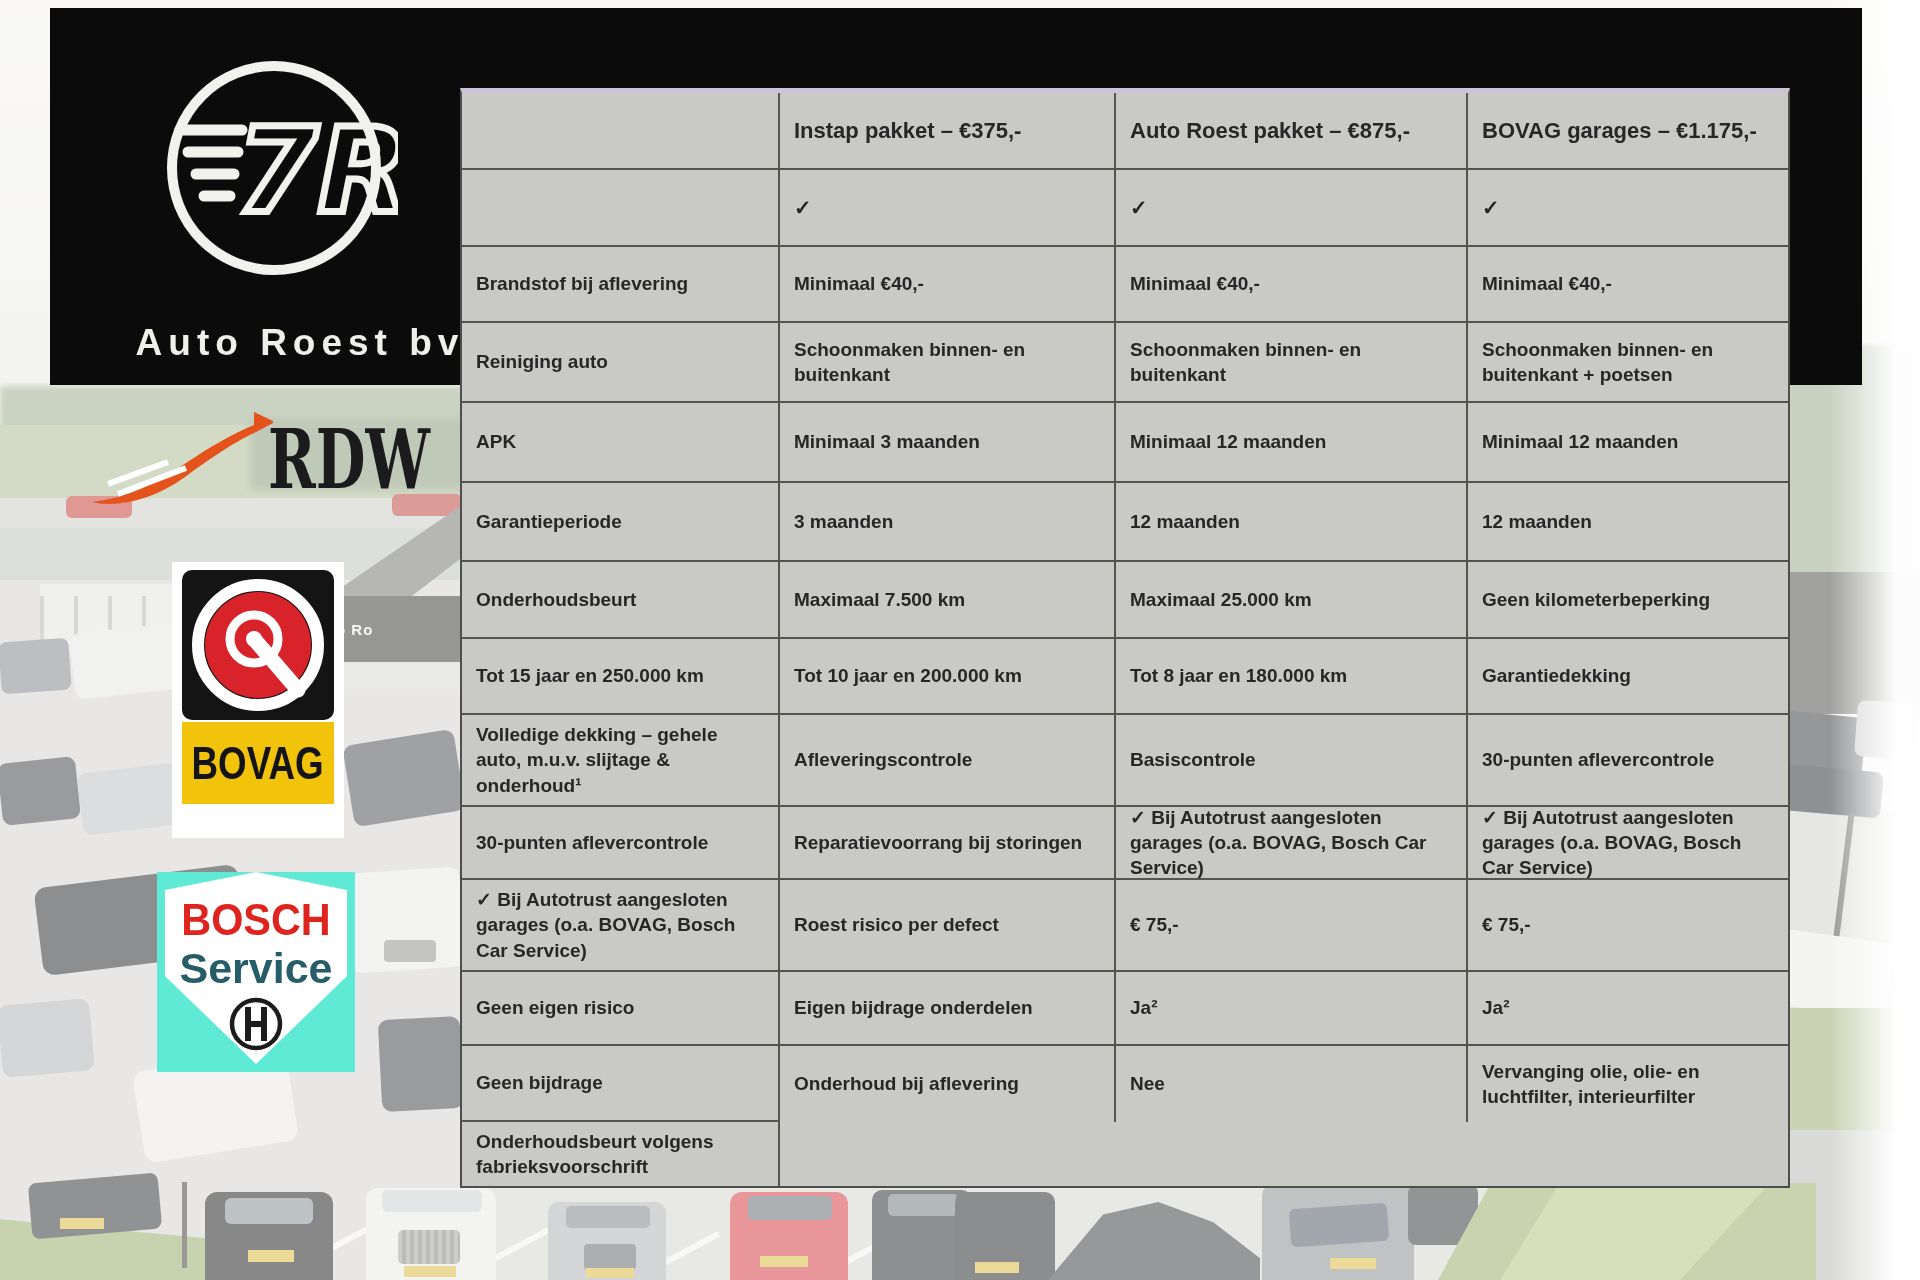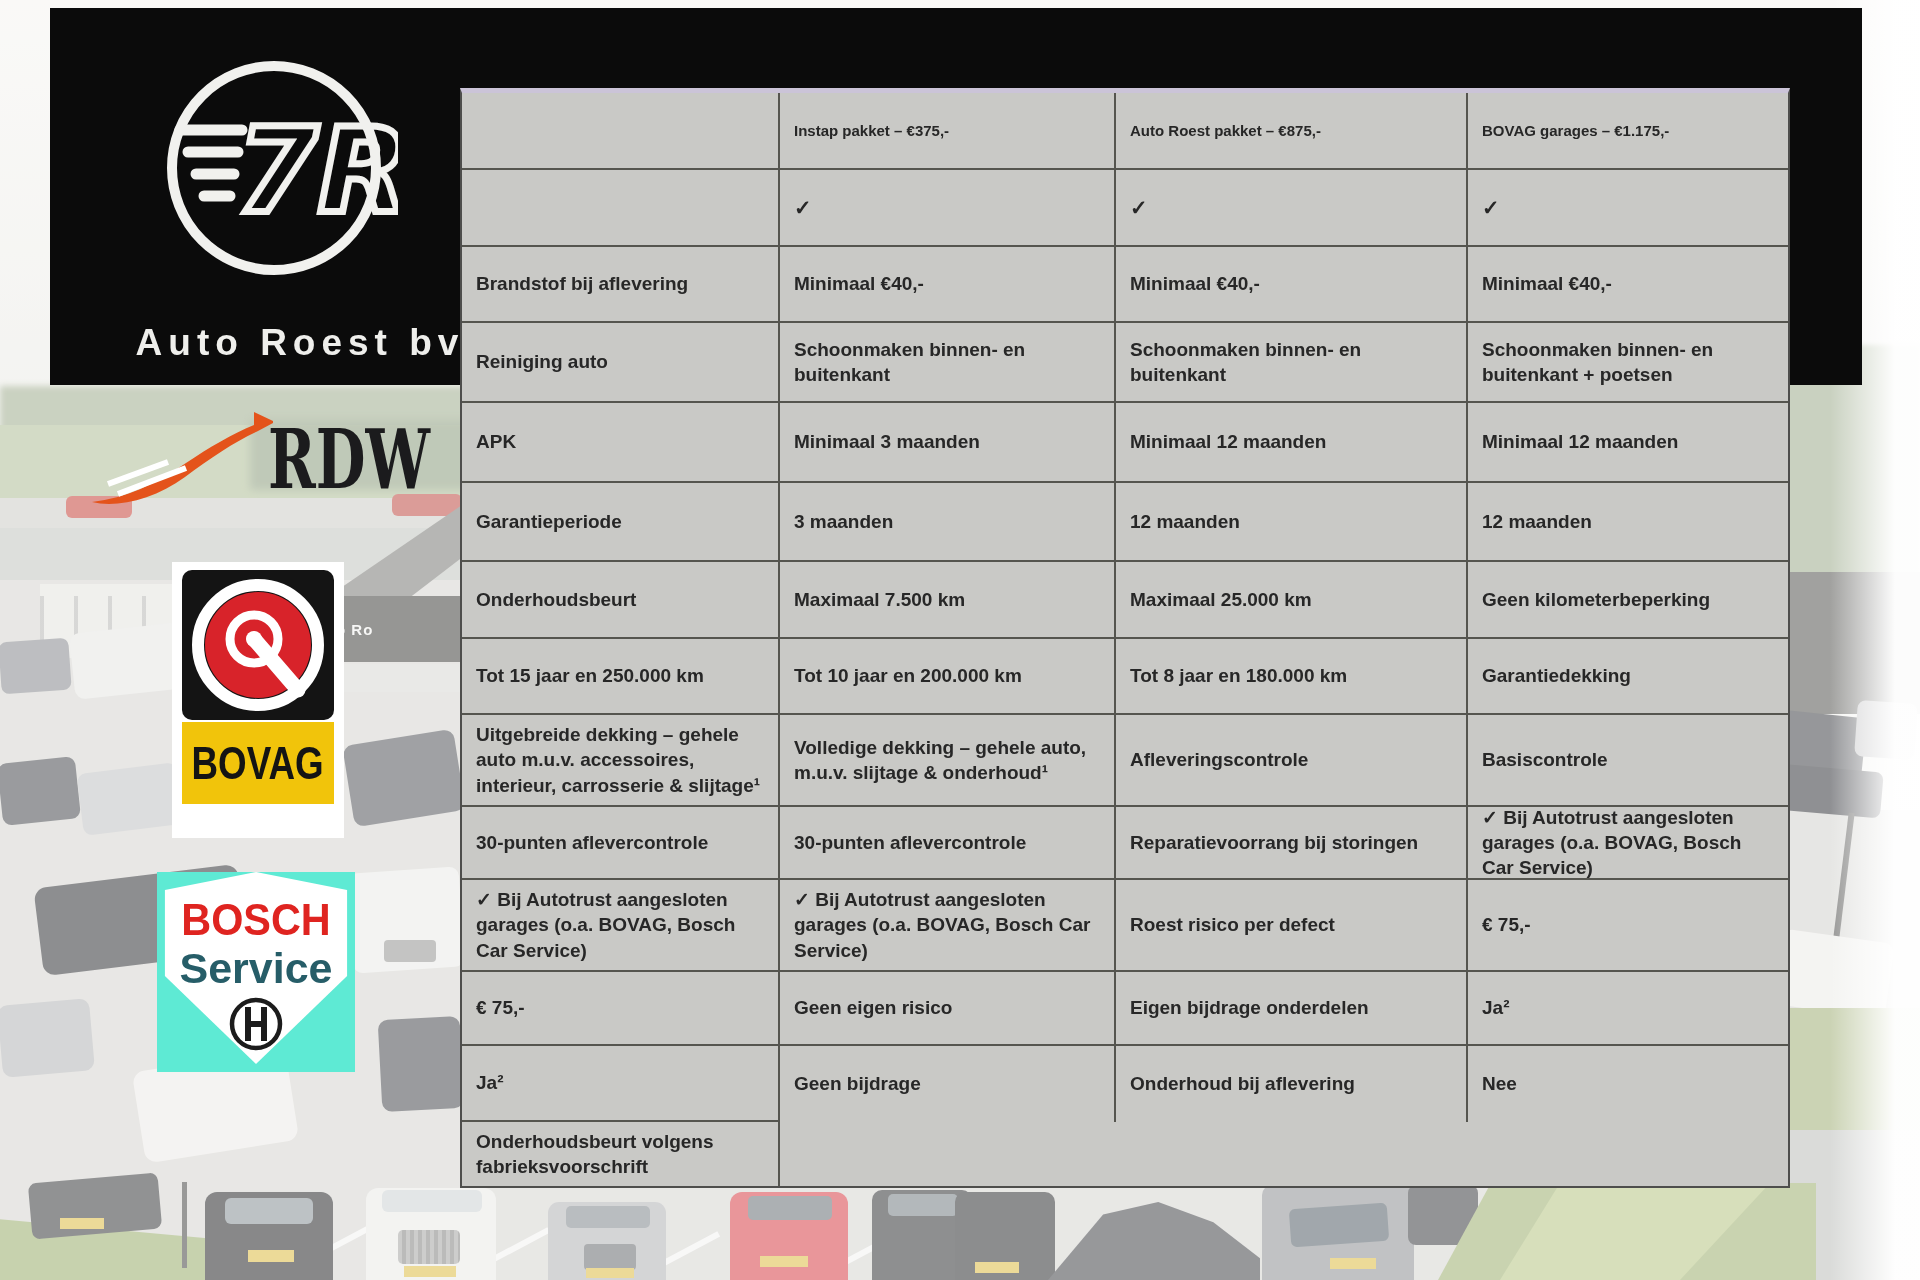--- a/index.html
+++ b/index.html
@@ -42,21 +42,21 @@
 
   
   .pkg-table{position:absolute;left:460px;top:88px;width:1330px;height:1100px;z-index:4;
       display:grid;grid-template-columns:318px 336px 352px 320px;
       grid-template-rows:77px 77px 76px 80px 80px 79px 77px 76px 92px 73px 92px 74px 76px 64px;
       background:#c9c9c6;border:2px solid #4e4e4c;border-top:5px solid #cbc4d8;color:#272727;font-weight:bold;}
   .pkg-table>div{border-right:2px solid #55554f;border-bottom:2px solid #55554f;
       display:flex;align-items:center;padding:6px 12px 6px 14px;font-size:19px;line-height:1.32;}
   .pkg-table>div:nth-child(4n){border-right:none;}
   .pkg-table>div:nth-last-child(-n+4){border-bottom:none;}
-  .pkg-table>div.hdr{font-size:15px;}
+  .pkg-table>div.hdr{font-size:22px;}
   .pkg-table>div.chk{font-size:21px;}
 </style>
 </head>
 <body>
 
 <div id="canvas">
 
   <div class="photo layer">
     <div id="photo-shapes" class="layer">
         <div style="position:absolute;left:0;top:0;width:1920px;height:500px;background:linear-gradient(#f6f5f2,#e9e9e4)"></div>
@@ -212,36 +212,36 @@
       <div class="val">12 maanden</div>
       <div class="val">12 maanden</div>
       <div class="lbl">Onderhoudsbeurt</div>
       <div class="val">Maximaal 7.500 km</div>
       <div class="val">Maximaal 25.000 km</div>
       <div class="val">Geen kilometerbeperking</div>
       <div class="val">Tot 15 jaar en 250.000 km</div>
       <div class="val">Tot 10 jaar en 200.000 km</div>
       <div class="val">Tot 8 jaar en 180.000 km</div>
       <div class="lbl">Garantiedekking</div>
-      <div class="val">Uitgebreide dekking – gehele auto m.u.v. accessoires, interieur, carrosserie &amp; slijtage¹</div>
       <div class="val">Volledige dekking – gehele auto, m.u.v. slijtage &amp; onderhoud¹</div>
       <div class="lbl">Afleveringscontrole</div>
       <div class="val">Basiscontrole</div>
       <div class="val">30-punten aflevercontrole</div>
       <div class="val">30-punten aflevercontrole</div>
       <div class="lbl">Reparatievoorrang bij storingen</div>
       <div class="val">✓ Bij Autotrust aangesloten garages (o.a. BOVAG, Bosch Car Service)</div>
       <div class="val">✓ Bij Autotrust aangesloten garages (o.a. BOVAG, Bosch Car Service)</div>
       <div class="val">✓ Bij Autotrust aangesloten garages (o.a. BOVAG, Bosch Car Service)</div>
       <div class="lbl">Roest risico per defect</div>
       <div class="val">€ 75,-</div>
       <div class="val">€ 75,-</div>
       <div class="val">Geen eigen risico</div>
       <div class="lbl">Eigen bijdrage onderdelen</div>
       <div class="val">Ja²</div>
       <div class="val">Ja²</div>
       <div class="val">Geen bijdrage</div>
       <div class="lbl">Onderhoud bij aflevering</div>
       <div class="val">Nee</div>
+      <div class="val">Vervanging olie, olie- en luchtfilter, interieurfilter</div>
       <div class="val">Onderhoudsbeurt volgens fabrieksvoorschrift</div>
     </div>
 
 </div>
 
 </body></html>

